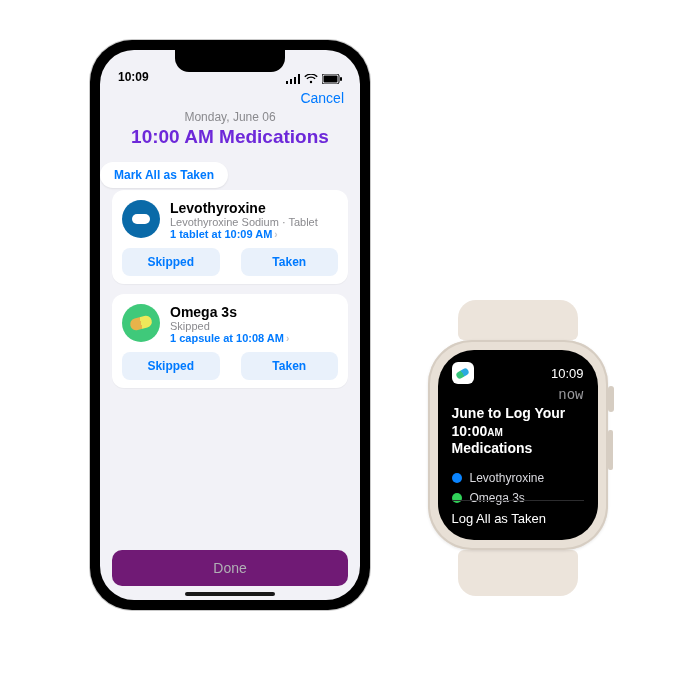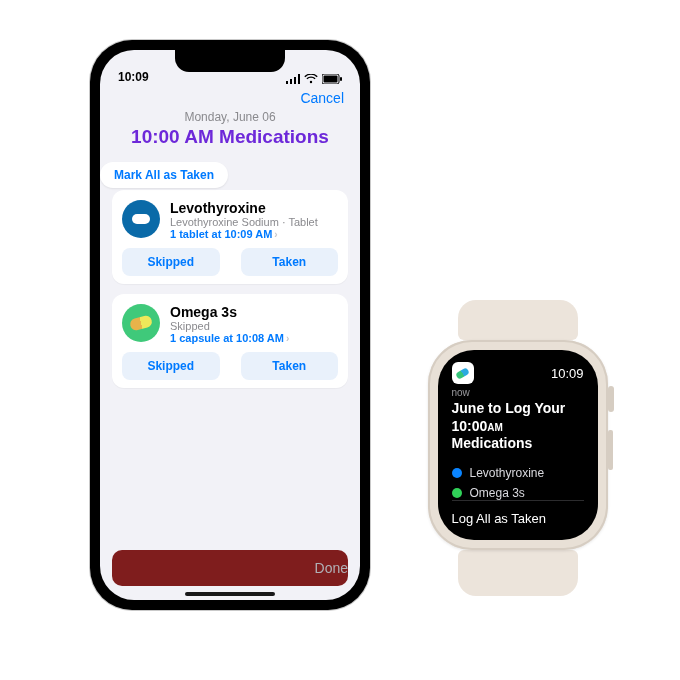--- a/index.html
+++ b/index.html
@@ -85,21 +85,21 @@
   .chev { font-size:10px; color:#c7c7cc; }
 
   .btn-row { display:flex; gap:21px; margin-top:8px; }
   .pill-btn {
     flex:1; background:#e9f1fb; color:#007aff; font-weight:600; font-size:12px;
     text-align:center; padding:7px 0; border-radius:8px;
   }
 
   .done {
     position:absolute; bottom:14px; left:12px; right:12px;
-    background:#7f1d1d; color:#b0b0b5; text-align:right;
+    background:#701a75; color:#b0b0b5; text-align:center;
     padding:10px 0; border-radius:10px; font-size:14px; font-weight:500;
   }
   .home-ind { position:absolute; bottom:4px; left:50%; transform:translateX(-50%);
     width:90px; height:4px; background:#000; border-radius:2px; opacity:.9;}
 
   
   .watch-wrap {
     position:absolute; left:420px; top:300px; width:195px;
   }
   .band-top, .band-bot {
@@ -120,21 +120,21 @@
   .watch-screen {
     width:100%; height:100%; background:#000; border-radius:36px;
     color:#fff; padding:12px 14px; position:relative; overflow:hidden;
   }
   .w-status { display:flex; justify-content:space-between; align-items:center; font-size:11px;}
   .app-icon { width:22px; height:22px; background:#fff; border-radius:6px;
     display:flex; align-items:center; justify-content:center;}
   .app-icon .mini-pill { width:13px; height:7px; border-radius:4px;
     background: linear-gradient(90deg,#36c47a 50%, #2aa9e0 50%); transform:rotate(-30deg);}
   .w-time { color:#fff; font-size:13px; font-weight:500;}
-  .w-now { color:#9a9a9e; font-size:10px; margin-top:3px; text-align:left;}
+  .w-now { color:#9a9a9e; font-size:14px; margin-top:3px; text-align:right;font-family:Liberation Mono, monospace;}
   .w-title { font-size:14px; font-weight:600; margin-top:2px; line-height:1.25;}
   .w-title .ampm { font-size:10px; font-weight:600; }
   .w-list { margin-top:10px; font-size:12px; }
   .w-item { display:flex; align-items:center; gap:8px; padding:3px 0; color:#d9d9de;}
   .dot { width:10px; height:10px; border-radius:50%; }
   .dot.blue { background:#0a84ff; }
   .dot.green { background:#30d158; }
   .w-log { position:absolute; left:14px; right:14px; bottom:14px;
     font-size:13px; color:#fff; border-top:1px solid #2c2c2e; padding-top:10px;}
 </style>

